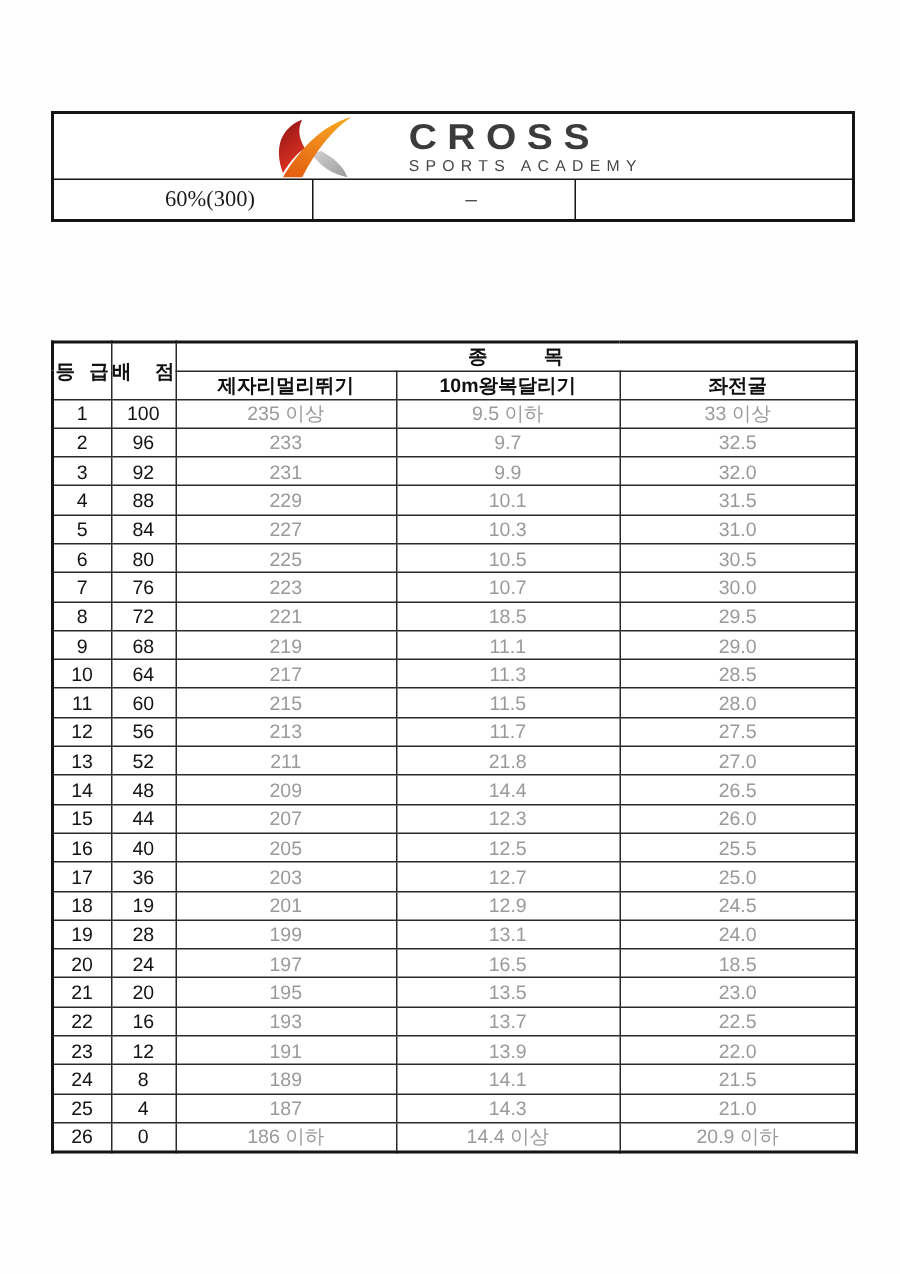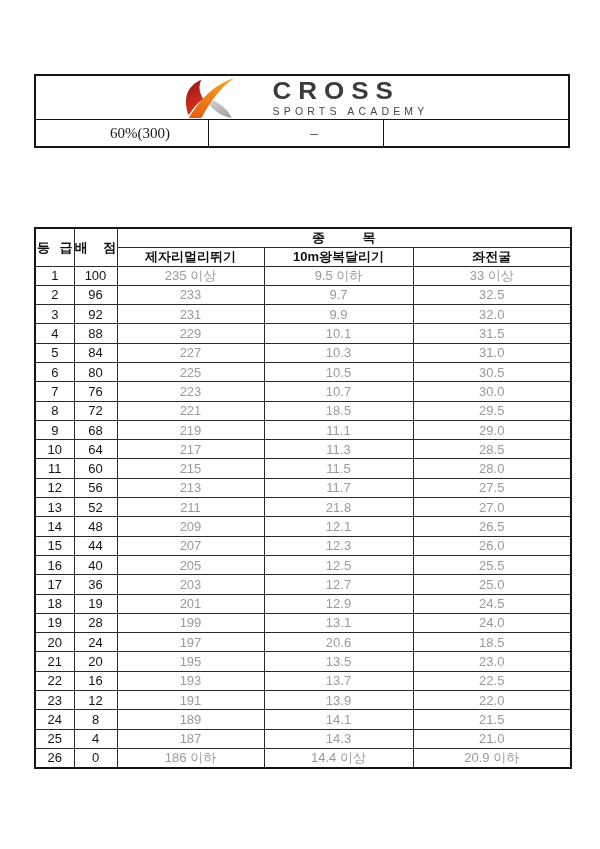--- a/index.html
+++ b/index.html
@@ -273,21 +273,21 @@
           <td class="cell-grade">13</td>
           <td class="cell-points">52</td>
           <td class="cell-value">211</td>
           <td class="cell-value">21.8</td>
           <td class="cell-value">27.0</td>
         </tr>
         <tr>
           <td class="cell-grade">14</td>
           <td class="cell-points">48</td>
           <td class="cell-value">209</td>
-          <td class="cell-value">12.1</td>
+          <td class="cell-value">14.4</td>
           <td class="cell-value">26.5</td>
         </tr>
         <tr>
           <td class="cell-grade">15</td>
           <td class="cell-points">44</td>
           <td class="cell-value">207</td>
           <td class="cell-value">12.3</td>
           <td class="cell-value">26.0</td>
         </tr>
         <tr>
@@ -315,21 +315,21 @@
           <td class="cell-grade">19</td>
           <td class="cell-points">28</td>
           <td class="cell-value">199</td>
           <td class="cell-value">13.1</td>
           <td class="cell-value">24.0</td>
         </tr>
         <tr>
           <td class="cell-grade">20</td>
           <td class="cell-points">24</td>
           <td class="cell-value">197</td>
-          <td class="cell-value">20.6</td>
+          <td class="cell-value">16.5</td>
           <td class="cell-value">18.5</td>
         </tr>
         <tr>
           <td class="cell-grade">21</td>
           <td class="cell-points">20</td>
           <td class="cell-value">195</td>
           <td class="cell-value">13.5</td>
           <td class="cell-value">23.0</td>
         </tr>
         <tr>

